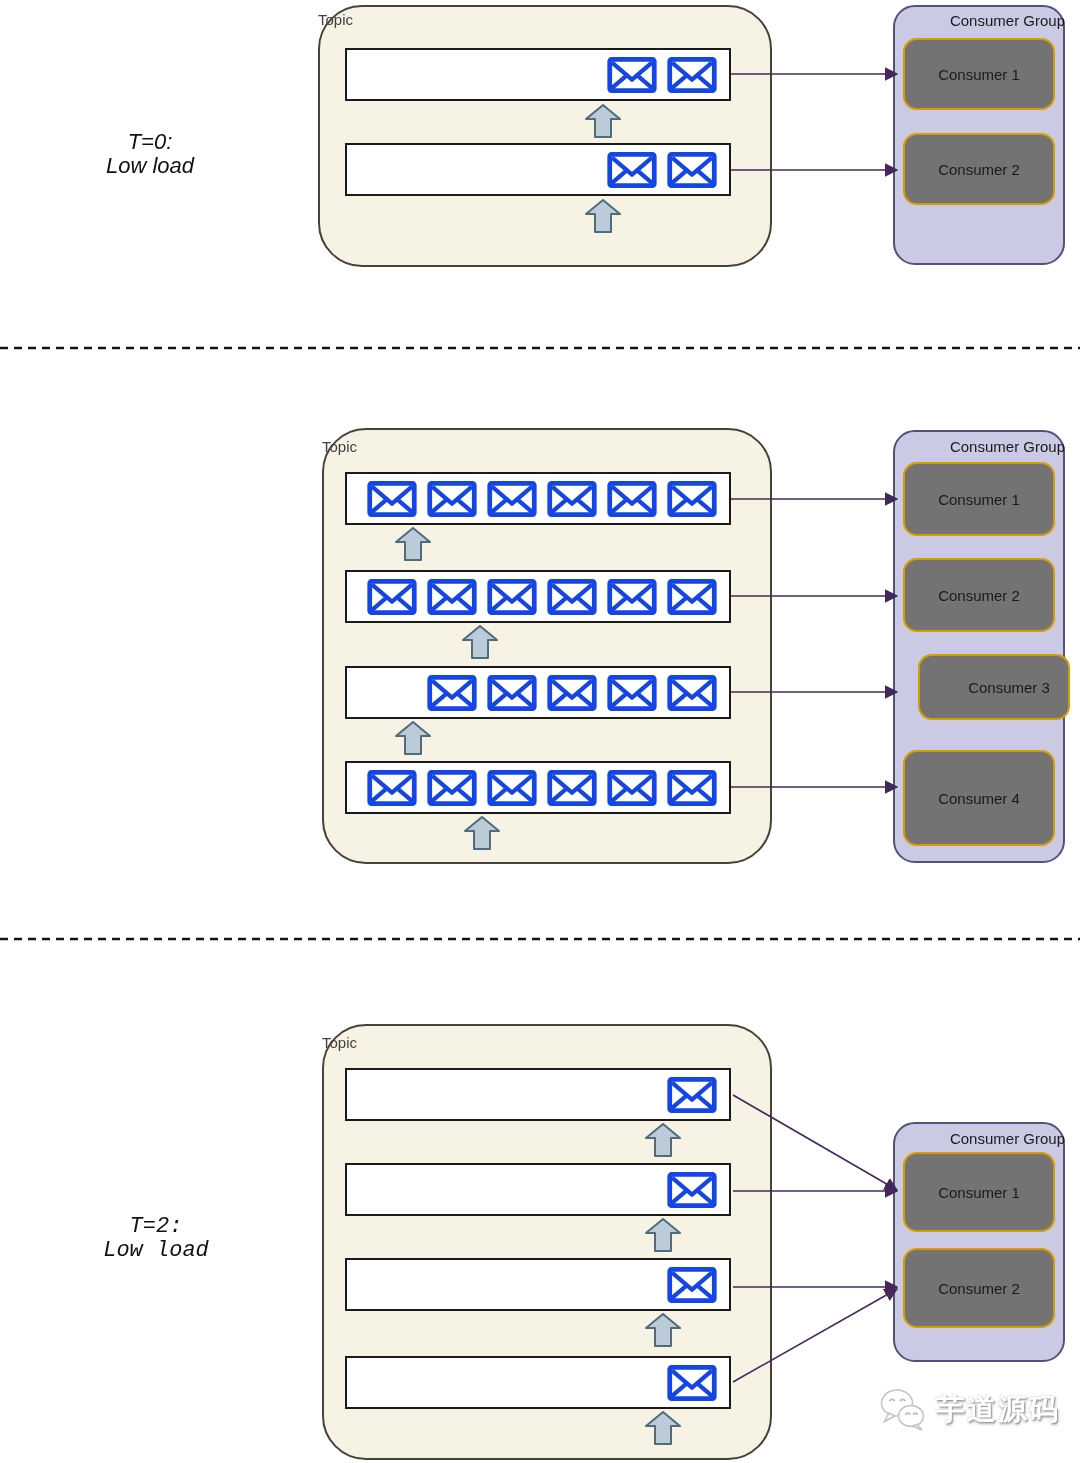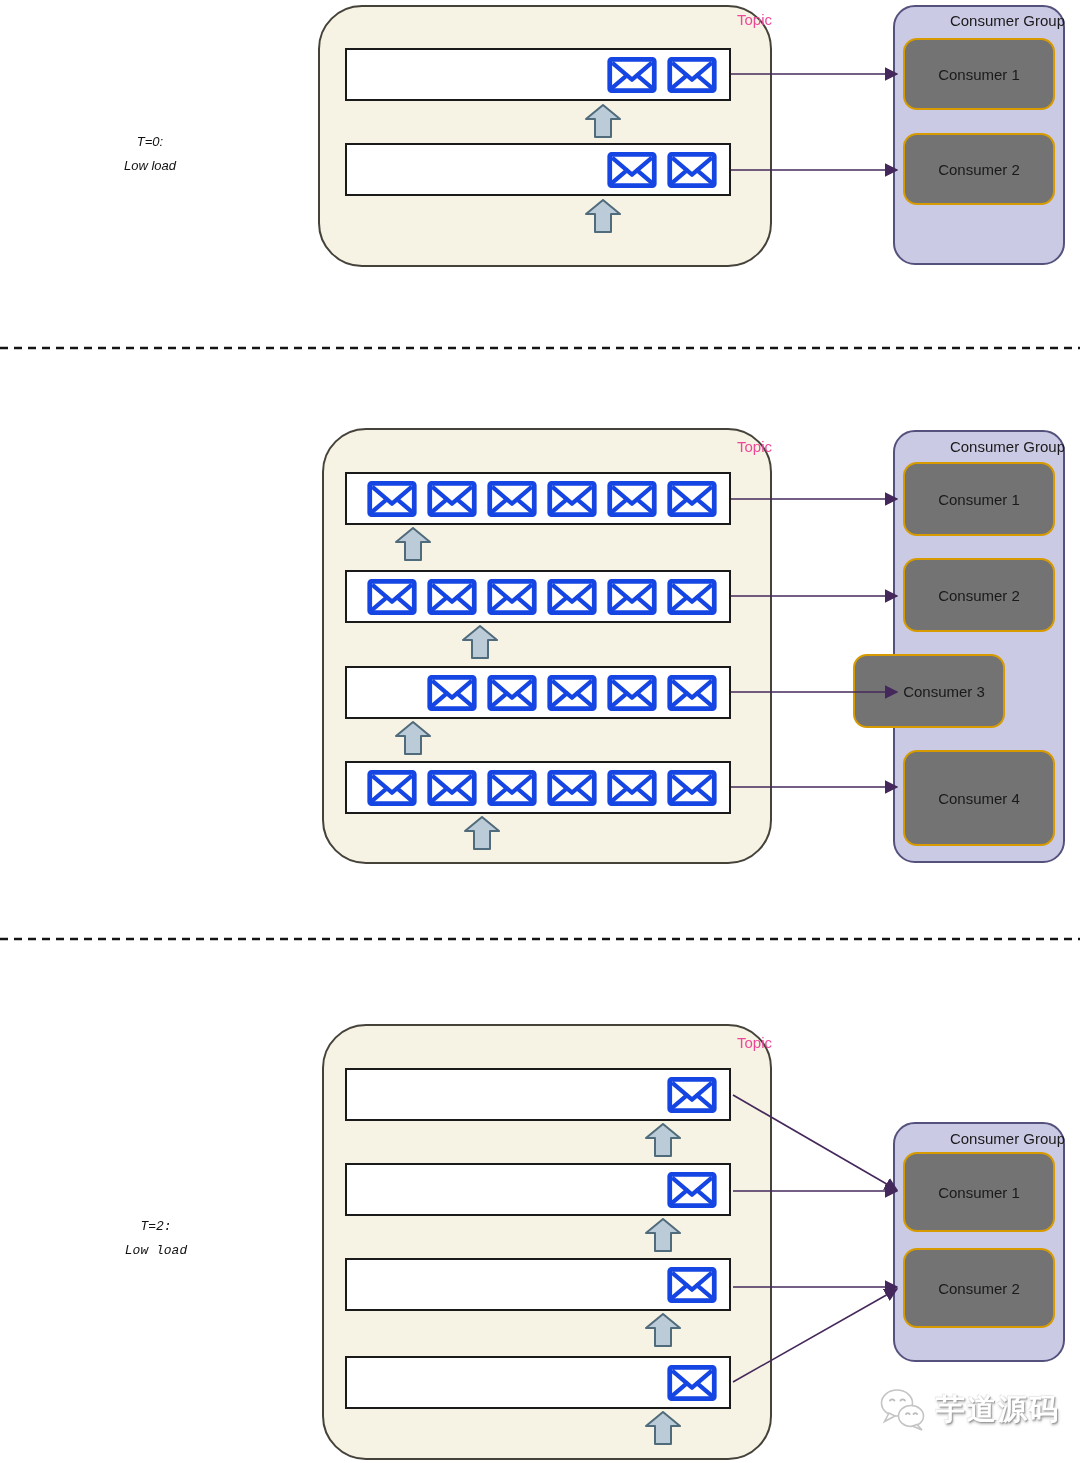--- a/index.html
+++ b/index.html
@@ -6,22 +6,22 @@
   .canvas{
     position:relative;width:1080px;height:1463px;background:#ffffff;
     font-family:"Liberation Sans", sans-serif;color:#1a1a1a;overflow:hidden;
   }
   
   .topic-box{
     position:absolute;background:#F7F3E4;border:2px solid #45423A;
     border-radius:44px;box-sizing:border-box;z-index:1;
   }
   .topic-title{
-    position:absolute;left:0;right:0;text-align:right;
-    font-size:15px;color:#ec4899;z-index:2;
+    position:absolute;left:0;right:0;text-align:left;
+    font-size:15px;color:#404040;z-index:2;
   }
   
   .partition{
     position:absolute;background:#ffffff;border:2px solid #1A1A1A;
     box-sizing:border-box;display:flex;align-items:center;
     justify-content:flex-end;gap:10px;padding:0 12px;z-index:2;
   }
   .envelope{display:inline-flex;flex:0 0 auto;}
   
   .up-arrow{position:absolute;z-index:2;}
@@ -35,21 +35,21 @@
     font-size:15px;color:#1a1a1a;z-index:2;
   }
   .consumer-box{
     position:absolute;background:#737373;border:2px solid #D79B00;
     border-radius:14px;box-sizing:border-box;display:flex;
     align-items:center;justify-content:center;font-size:15px;z-index:2;
   }
   
   .time-label{
     position:absolute;width:190px;text-align:center;font-style:italic;
-    font-size:13px;line-height:24px;color:#111;z-index:2;
+    font-size:22px;line-height:24px;color:#111;z-index:2;
   }
   
   .overlay{position:absolute;left:0;top:0;z-index:5;pointer-events:none;}
   
   .watermark{
     position:absolute;left:879px;top:1388px;display:flex;align-items:center;
     gap:9px;z-index:6;
   }
   .watermark-text{
     font-size:29px;font-weight:bold;color:#ffffff;letter-spacing:2px;
@@ -338,21 +338,21 @@
     </svg>
 
   <div class="consumer-group" style="left:893px;top:430px;width:172px;height:433px;"></div>
   <div class="group-title" style="top:438px;left:893px;width:172px;right:auto;">Consumer Group</div>
   <div class="consumer-box" style="left:903px;top:462px;width:152px;height:74px;">
       <span>Consumer 1</span>
     </div>
   <div class="consumer-box" style="left:903px;top:558px;width:152px;height:74px;">
       <span>Consumer 2</span>
     </div>
-  <div class="consumer-box" style="left:853px;top:654px;width:152px;height:74px;padding-left:30px;">
+  <div class="consumer-box" style="left:918px;top:654px;width:152px;height:66px;padding-left:30px;">
       <span>Consumer 3</span>
     </div>
   <div class="consumer-box" style="left:903px;top:750px;width:152px;height:96px;">
       <span>Consumer 4</span>
     </div>
 
   <div class="time-label" style="left:61px;top:1215px;font-family:Liberation Mono, monospace;">
     <div>T=2:</div>
     <div>Low load</div>
   </div>

